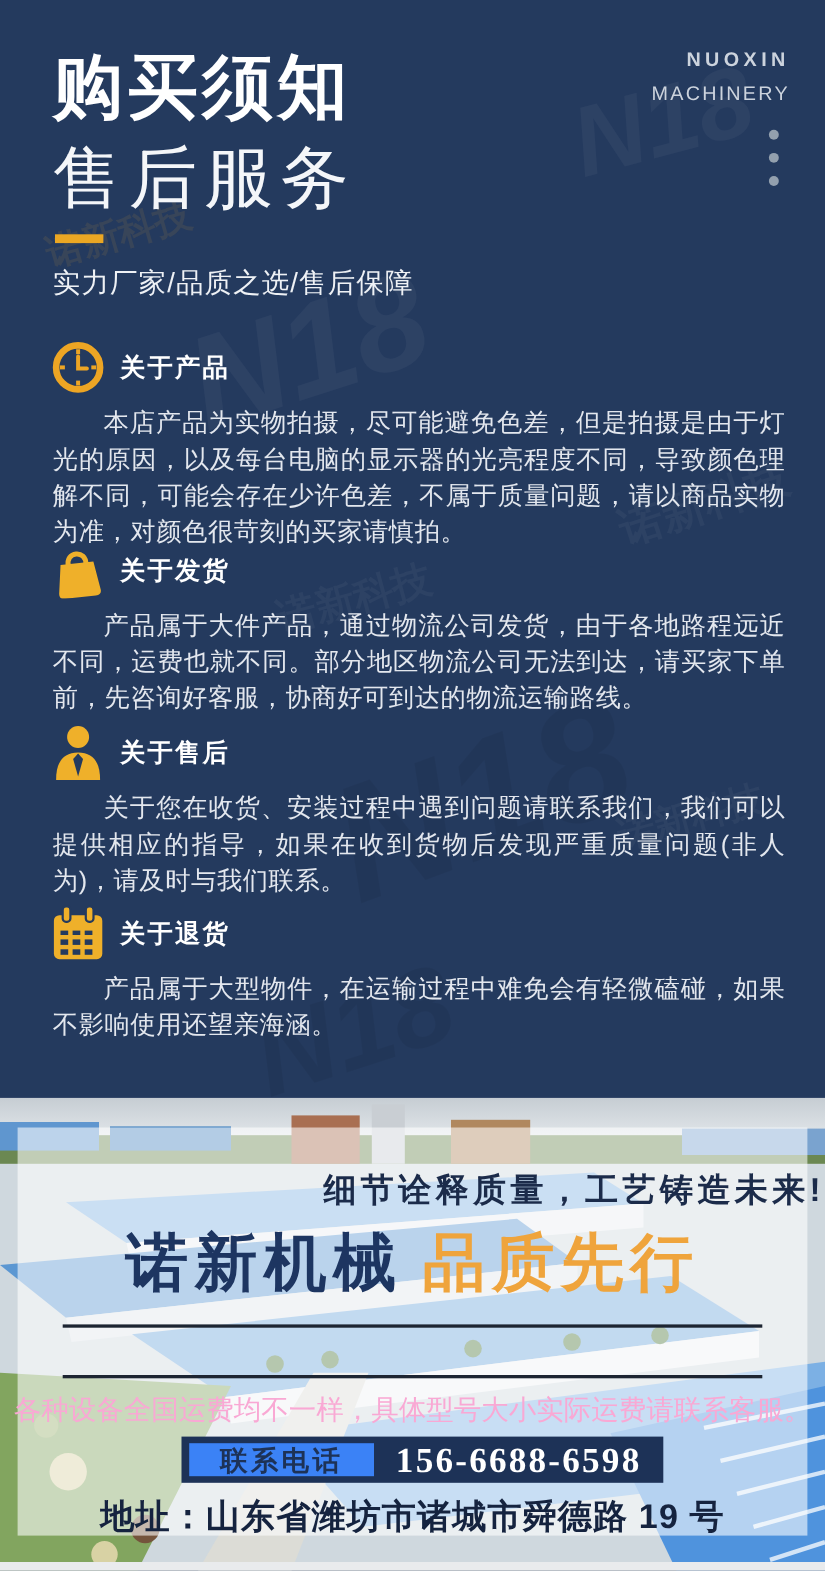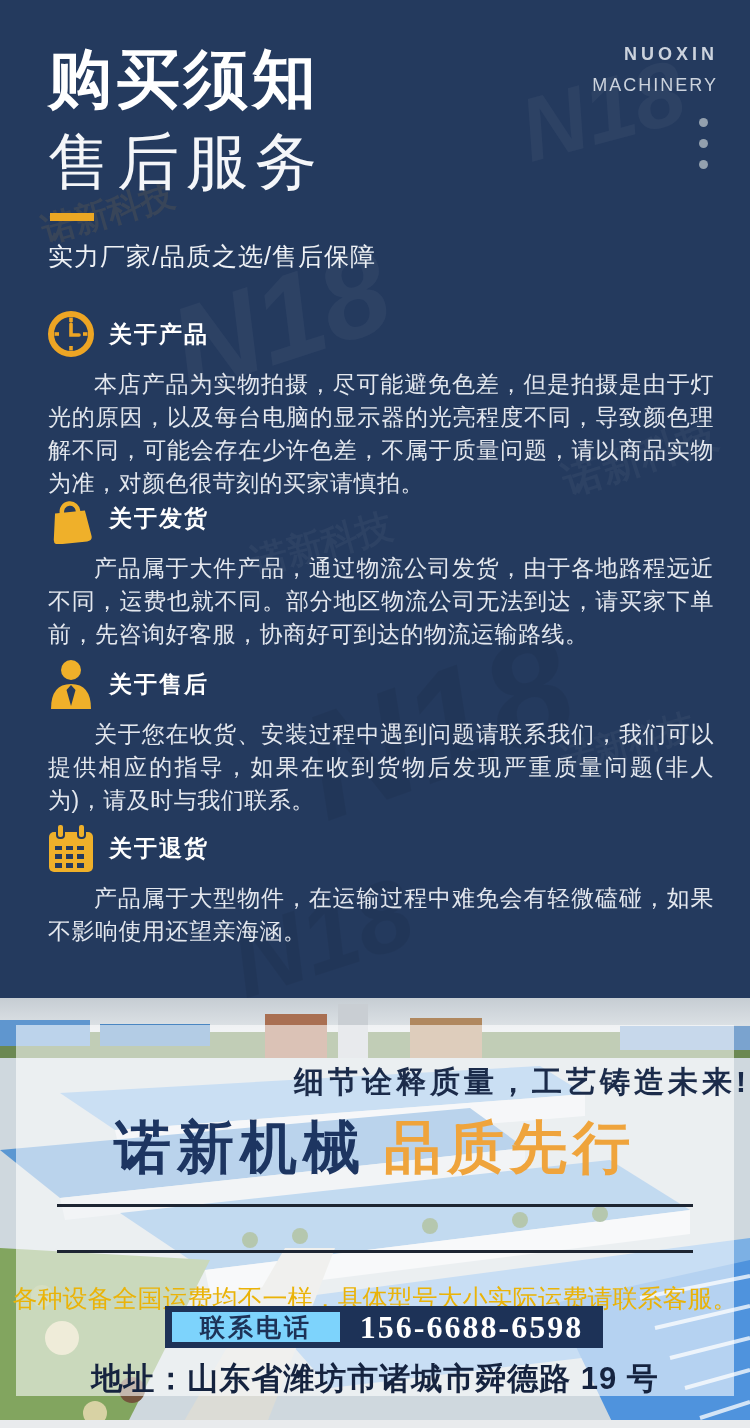--- a/index.html
+++ b/index.html
@@ -73,27 +73,27 @@
   .brand-cn .navy { color:#1d3561; }
   .brand-cn .gold { color:#efa43c; margin-left:18px; }
 
   .rule { position:absolute; left:57px; width:636px; height:3px; background:#1d2532; }
   .rule-1 { top:206px; } .rule-2 { top:252px; }
   .price-note {
     position:absolute; left:0; top:214px; width:750px; text-align:center;
     color:#141f38; font-size:26px; font-weight:800; letter-spacing:1px;
   }
   .freight-note {
-    position:absolute; left:0; top:284px; width:750px; text-align:center;
-    color:#eab308; font-size:25px; font-weight:500;
+    position:absolute; left:0; top:267px; width:750px; text-align:center;
+    color:#f9a8d4; font-size:25px; font-weight:500;
   }
 
   .phone-box { position:absolute; left:165px; top:308px; width:438px; height:42px; background:#1d3257; }
   .phone-label {
-    position:absolute; left:7px; top:6px; width:168px; height:30px; background:#7dd3fc;
+    position:absolute; left:7px; top:6px; width:168px; height:30px; background:#3b82f6;
     color:#1d3257; font-size:25px; font-weight:800; letter-spacing:3px;
     display:flex; align-items:center; justify-content:center;
   }
   .phone-number {
     position:absolute; left:175px; top:0; width:263px; height:42px;
     color:#ffffff; font-family:"Liberation Serif", serif; font-size:32px; font-weight:700;
     letter-spacing:2px; display:flex; align-items:center; justify-content:center;
   }
   .address {
     position:absolute; left:0; top:360px; width:750px; text-align:center;

